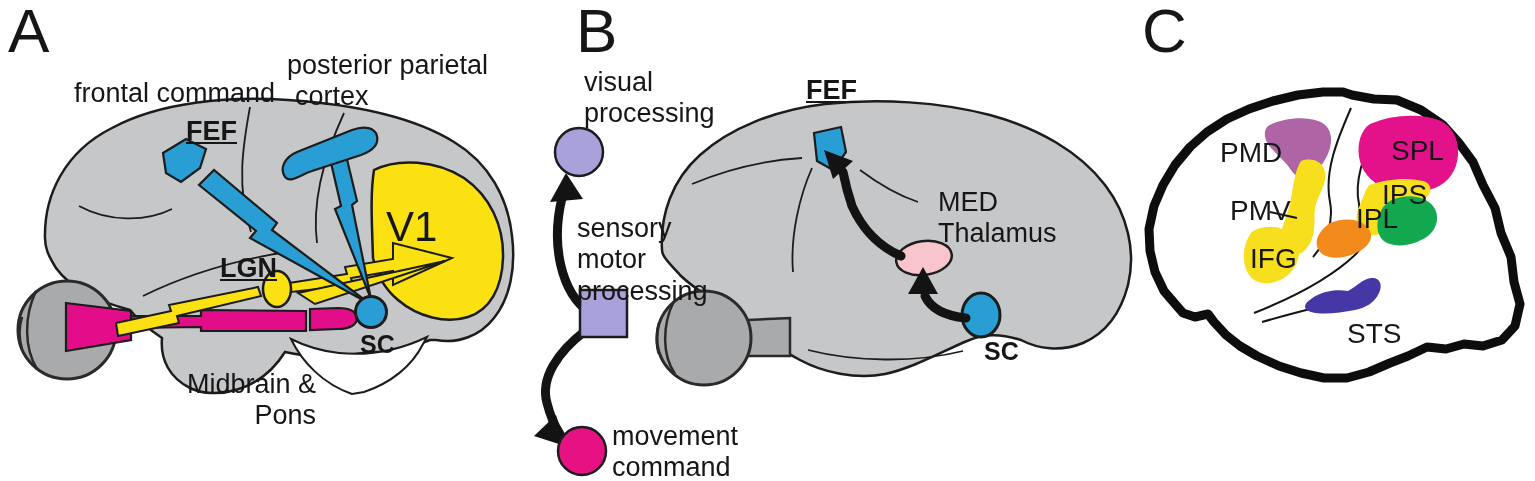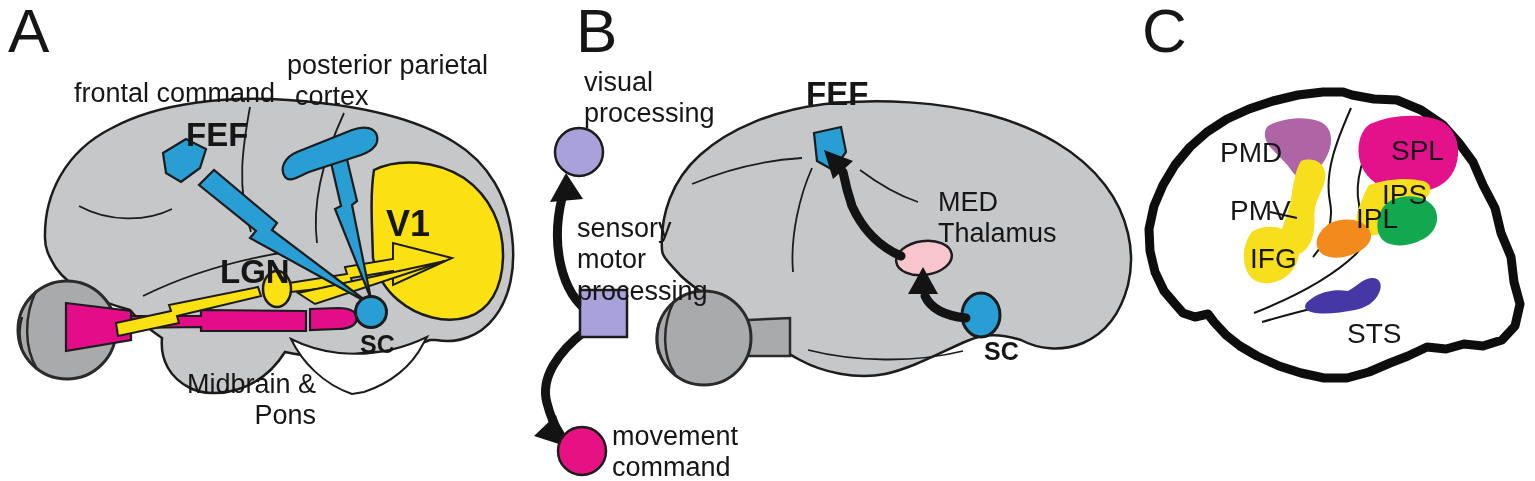--- a/index.html
+++ b/index.html
@@ -5,22 +5,22 @@
   html,body{margin:0;padding:0;background:#fff;}
   .canvas{
     position:relative;width:1535px;height:481px;background:#ffffff;
     font-family:"Liberation Sans",sans-serif;overflow:hidden;color:#111;
   }
   .canvas svg{position:absolute;left:0;top:0;}
   .lbl{position:absolute;line-height:1.16;white-space:pre-line;color:#161616;}
   .letter{font-size:62px;line-height:0.95;}
   .t27{font-size:27px;}
   .t25{font-size:28px;}
-  .t42{font-size:36px;font-weight:bold;}
-  .b27{font-size:33px;font-weight:bold;}
+  .t42{font-size:42px;}
+  .b27{font-size:27px;font-weight:bold;text-decoration:underline;}
   .b30{font-size:25px;font-weight:bold;}
 </style>
 </head>
 <body>
 
 <div class="canvas">
 
 <svg width="1535" height="481" viewBox="0 0 1535 481">
 
   <g>

